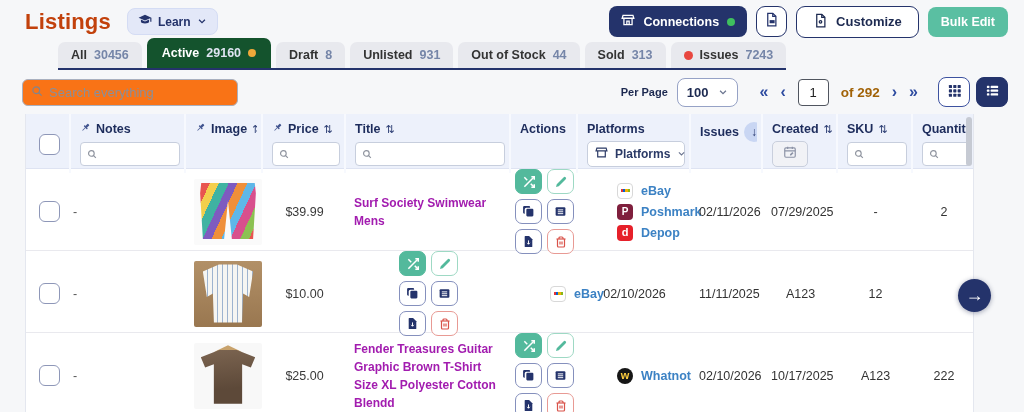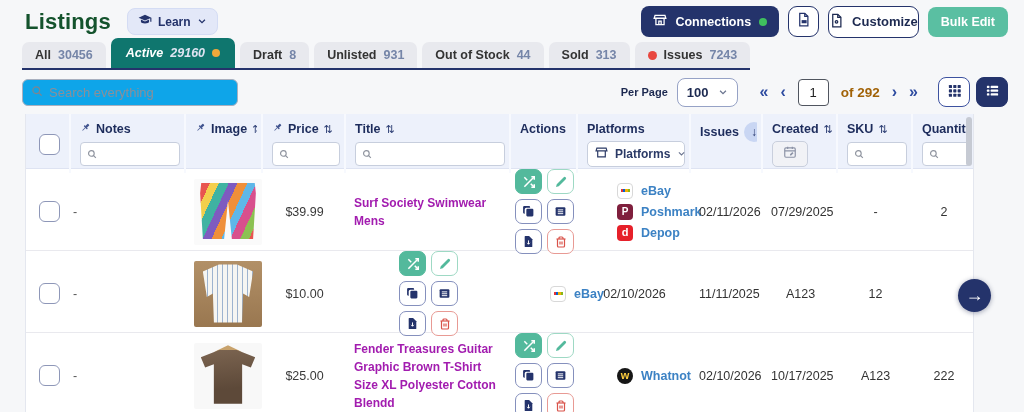--- a/index.html
+++ b/index.html
@@ -2,47 +2,47 @@
 <html><head>
 <meta charset="utf-8">
 <style>
   * { margin:0; padding:0; box-sizing:border-box; }
   html,body { width:1024px; height:412px; overflow:hidden; }
   body { font-family:"Liberation Sans", sans-serif; background:#f6f7f9; color:#333; }
   .page { position:relative; width:1024px; height:412px; overflow:hidden; }
 
   
   .topbar { display:flex; align-items:center; padding:7px 16px 2px 25px; height:38px; }
-  .page-title { font-size:22px; font-weight:700; color:#14532d; letter-spacing:.2px; }
+  .page-title { font-size:22px; font-weight:700; color:#c2410c; letter-spacing:.2px; }
   .learn-btn { margin-left:16px; display:inline-flex; align-items:center; gap:6px; background:#e3e8f8;
     border:1px solid #d4dcf4; border-radius:8px; padding:4px 10px; font-size:12px; font-weight:700; color:#24336b; cursor:pointer; }
   .topbar-right { margin-left:auto; display:flex; align-items:center; gap:9px; }
   .btn-connections { display:flex; align-items:center; gap:8px; background:#24336b; color:#fff;
     border-radius:8px; padding:7px 12px; font-size:12.5px; font-weight:700; cursor:pointer; }
   .green-dot { width:8px; height:8px; border-radius:50%; background:#3fbf5e; }
   .btn-sq { width:31px; height:31px; border:1.5px solid #24336b; border-radius:9px; background:#fff;
     display:flex; align-items:center; justify-content:center; color:#24336b; cursor:pointer; }
   .btn-customize { display:flex; align-items:center; gap:8px; border:1.5px solid #24336b; border-radius:9px;
-    background:#fff; color:#1c2950; padding:6px 0; font-size:13px; font-weight:700; cursor:pointer; }
+    background:#fff; color:#1c2950; padding:6px 16px; font-size:13px; font-weight:700; cursor:pointer; }
   .btn-bulk { background:#5abfa2; color:#fff; border-radius:8px; padding:8px 13px; font-size:12.5px; font-weight:700; cursor:pointer; }
 
   
   .tabs-row { padding-left:22px; }
-  .tabs { display:flex; gap:5px; align-items:flex-end; width:max-content; border-bottom:2.5px solid #24336b; }
+  .tabs { display:flex; gap:5px; align-items:flex-end; width:max-content; border-bottom:2.5px solid #24336b;margin-left:36px; }
   .tab { display:flex; align-items:center; gap:7px; background:#e8e9ee; border-radius:7px 7px 0 0;
     padding:6px 13px; font-size:12.5px; font-weight:700; color:#333; cursor:pointer; white-space:nowrap; }
   .tab .count { color:#7585a8; font-weight:600; }
-  .tab.active { background:#0f766e; color:#fff; padding:8px 15px;font-style:italic; }
+  .tab.active { background:#14532d; color:#fff; padding:8px 15px; }
   .tab.active .count { color:#dfe4f2; }
   .dot-yellow { width:8px; height:8px; border-radius:50%; background:#f0a83a; }
   .dot-red { width:9px; height:9px; border-radius:50%; background:#e8473f; }
 
   
   .toolbar { display:flex; align-items:center; padding:9px 16px 9px 22px; height:44px; }
-  .search-box { width:216px; height:27px; background:#0ea5e9; border:1px solid #a9b0bf; border-radius:6px;
+  .search-box { width:216px; height:27px; background:#f97316; border:1px solid #a9b0bf; border-radius:6px;
     display:flex; align-items:center; gap:6px; padding:0 8px; color:#7f858f; }
   .search-box input { border:none; outline:none; flex:1; font-size:13px; font-family:inherit; color:#444; background:transparent; }
   .search-box input::placeholder { color:#8a8f99; }
   .toolbar-right { margin-left:auto; display:flex; align-items:center; }
   .per-page-label { font-size:11px; font-weight:600; color:#1c2950; margin-right:9px; }
   .per-page-select { display:flex; align-items:center; gap:9px; border:1px solid #96a2c6; border-radius:8px;
     background:#fff; height:29px; padding:0 9px; font-size:13px; font-weight:600; color:#1c2950; cursor:pointer; }
   .pager { display:flex; align-items:center; gap:12px; margin-left:22px; }
   .pg-arrow { color:#2d4ba0; font-size:16px; font-weight:700; cursor:pointer; line-height:1; }
   .page-input { width:31px; height:27px; border:1.5px solid #50555f; border-radius:4px; text-align:center;

